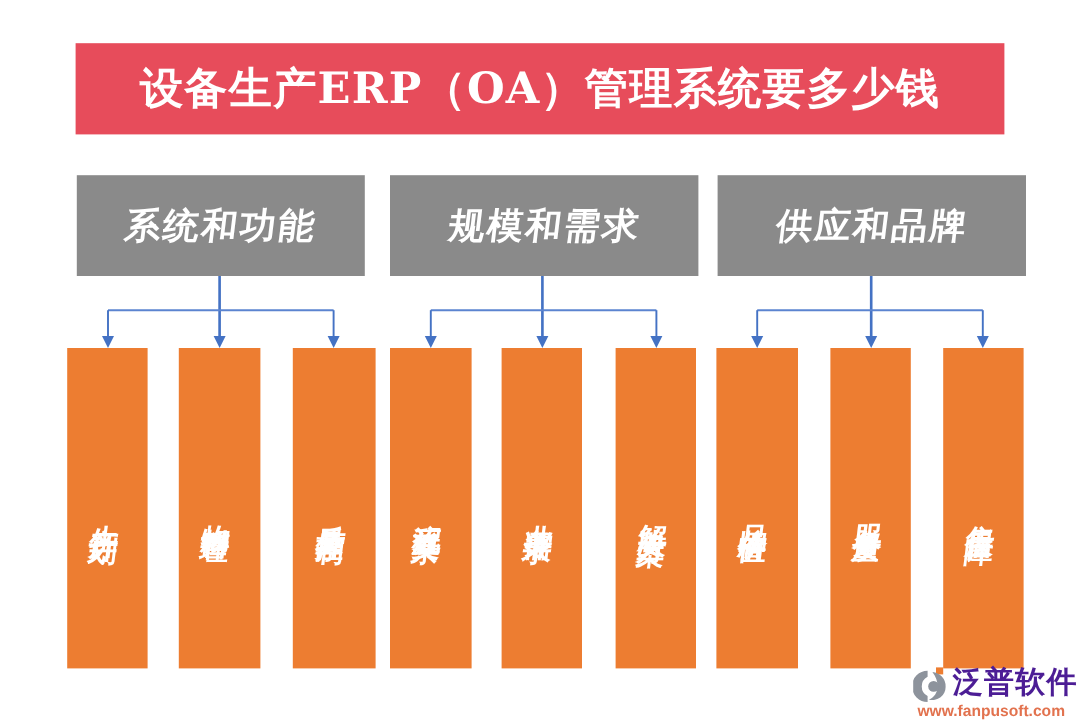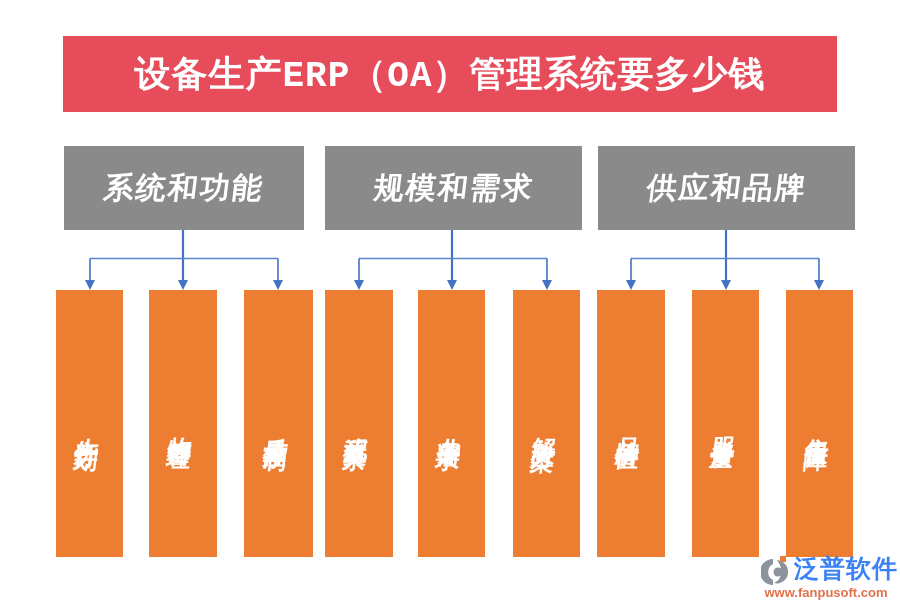--- a/index.html
+++ b/index.html
@@ -3,21 +3,21 @@
 <meta charset="utf-8">
 <style>
   html,body{margin:0;padding:0;}
   .stage{
     position:relative;width:900px;height:600px;background:#ffffff;overflow:hidden;
     font-family:"DejaVu Serif","Liberation Serif",serif;
   }
   
   .banner{
     position:absolute;left:63px;top:36px;width:774px;height:76px;
-    background:#E74C5B;display:flex;align-items:center;justify-content:center;font-family:Liberation Mono, monospace;
+    background:#E74C5B;display:flex;align-items:center;justify-content:center;
   }
   .banner h1{
     margin:0;color:#ffffff;font-size:36px;font-weight:700;letter-spacing:1px;white-space:nowrap;
   }
   
   .gbox{
     position:absolute;top:146px;height:84px;background:#8A8A8A;
     display:flex;align-items:center;justify-content:center;
   }
   .gbox-0{left:64px;width:240px;}
@@ -49,21 +49,21 @@
   .b4{left:325px;width:68px;}
   .b5{left:418px;width:67px;}
   .b6{left:513px;width:67px;}
   .b7{left:597px;width:68px;}
   .b8{left:692px;width:67px;}
   .b9{left:786px;width:67px;}
   
   .logo{position:absolute;left:758px;top:549px;width:136px;height:50px;}
   .logo .icon{position:absolute;left:3px;top:7px;}
   .logo .name{
-    position:absolute;left:36px;top:3px;color:#3b82f6;font-size:25px;font-weight:700;
+    position:absolute;left:36px;top:3px;color:#4c1d95;font-size:25px;font-weight:700;
     letter-spacing:1px;white-space:nowrap;
   }
   .logo .url{
     position:absolute;left:0;top:36px;width:136px;text-align:center;
     color:#E2724E;font-size:13px;font-weight:700;white-space:nowrap;
     font-family:Liberation Sans, sans-serif;
   }
 </style>
 </head>
 <body>

